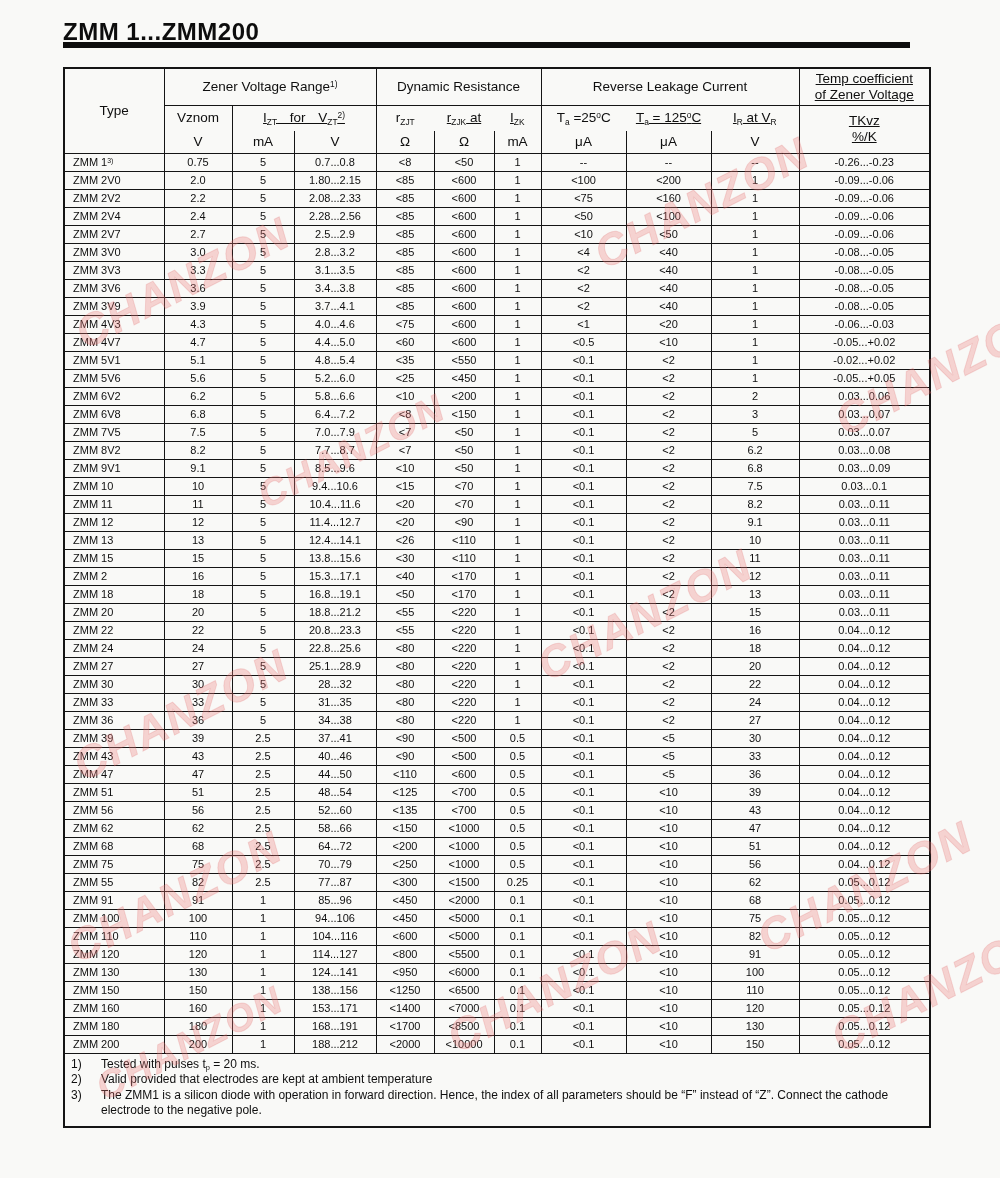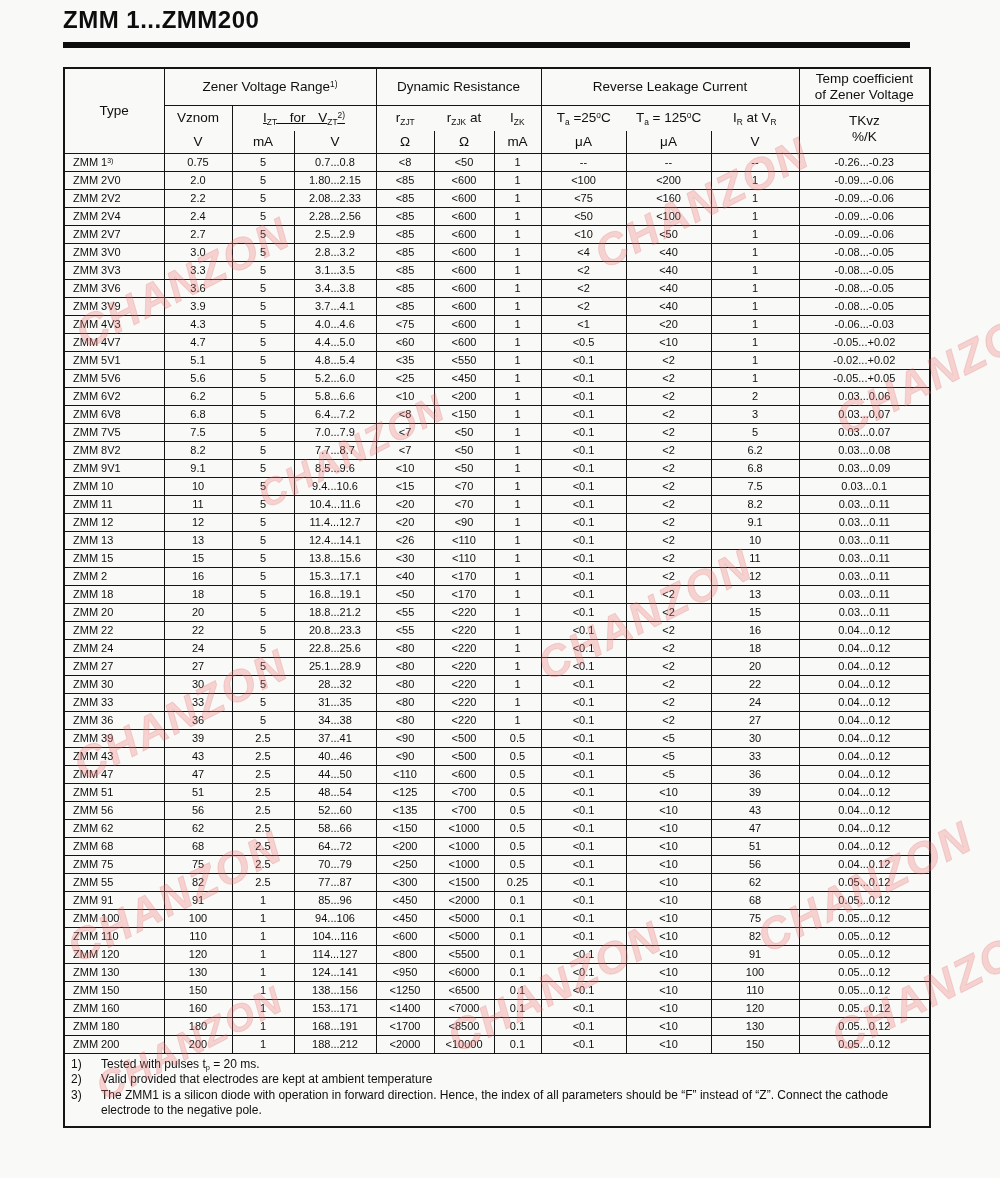--- a/index.html
+++ b/index.html
@@ -2,48 +2,48 @@
 <html><head>
 <meta charset="utf-8">
 <style>
   * { margin:0; padding:0; box-sizing:border-box; }
   body { background:#e8e8e6; font-family:"Liberation Sans", sans-serif; }
   .page {
     position:relative; width:1000px; height:1178px;
     background:#f9f9f7; overflow:hidden; color:#111;
   }
   .title {
-    position:absolute; left:63px; top:6px;
+    position:absolute; left:63px; top:18px;
     font-size:24px; font-weight:bold; letter-spacing:0.5px; color:#0d0d0d;
   }
   .title-rule {
     position:absolute; left:63px; top:42px; width:847px; height:6px; background:#0d0d0d;
   }
   .table-wrap { position:absolute; left:63px; top:67px; }
   table.spec {
     border-collapse:collapse; table-layout:fixed; width:866px;
     border:2px solid #151515;
   }
   table.spec th, table.spec td {
     border:1px solid #151515; text-align:center; vertical-align:middle;
     font-weight:normal; color:#0f0f0f; overflow:hidden;
   }
   thead th { font-size:13.5px; line-height:16px; }
   tr.h-group th { height:37px; }
   tr.h-sub th { height:26px;margin-top:28px; }
   tr.h-unit th { height:22px; font-size:13.5px; }
   tbody td { height:18px; font-size:11px; padding:0 2px; }
   tbody td.col-type { text-align:left; padding-left:8px; }
-  .pre { white-space:pre-line; }
+  .pre { white-space:pre-line;text-decoration:underline; }
   .wsp { word-spacing:9px;text-decoration:underline; }
   
   .nb { border-bottom:none !important; }
   .nt { border-top:none !important; }
   .nr { border-right:none !important; }
-  .nl { border-left:none !important; }
+  .nl { border-left:none !important;text-decoration:underline; }
   sub { font-size:0.62em; vertical-align:-0.3em; line-height:0; }
   sup { font-size:0.62em; vertical-align:0.5em; line-height:0; }
   
   td.fn-cell { padding:3px 8px 7px 6px; height:56px; vertical-align:top; }
   .fn-row { display:flex; text-align:left; font-size:12px; line-height:15.5px; }
   .fn-num { flex:none; width:30px; }
   .fn-text { flex:1; }
   
   .wm {
     position:absolute; z-index:3; pointer-events:none;

